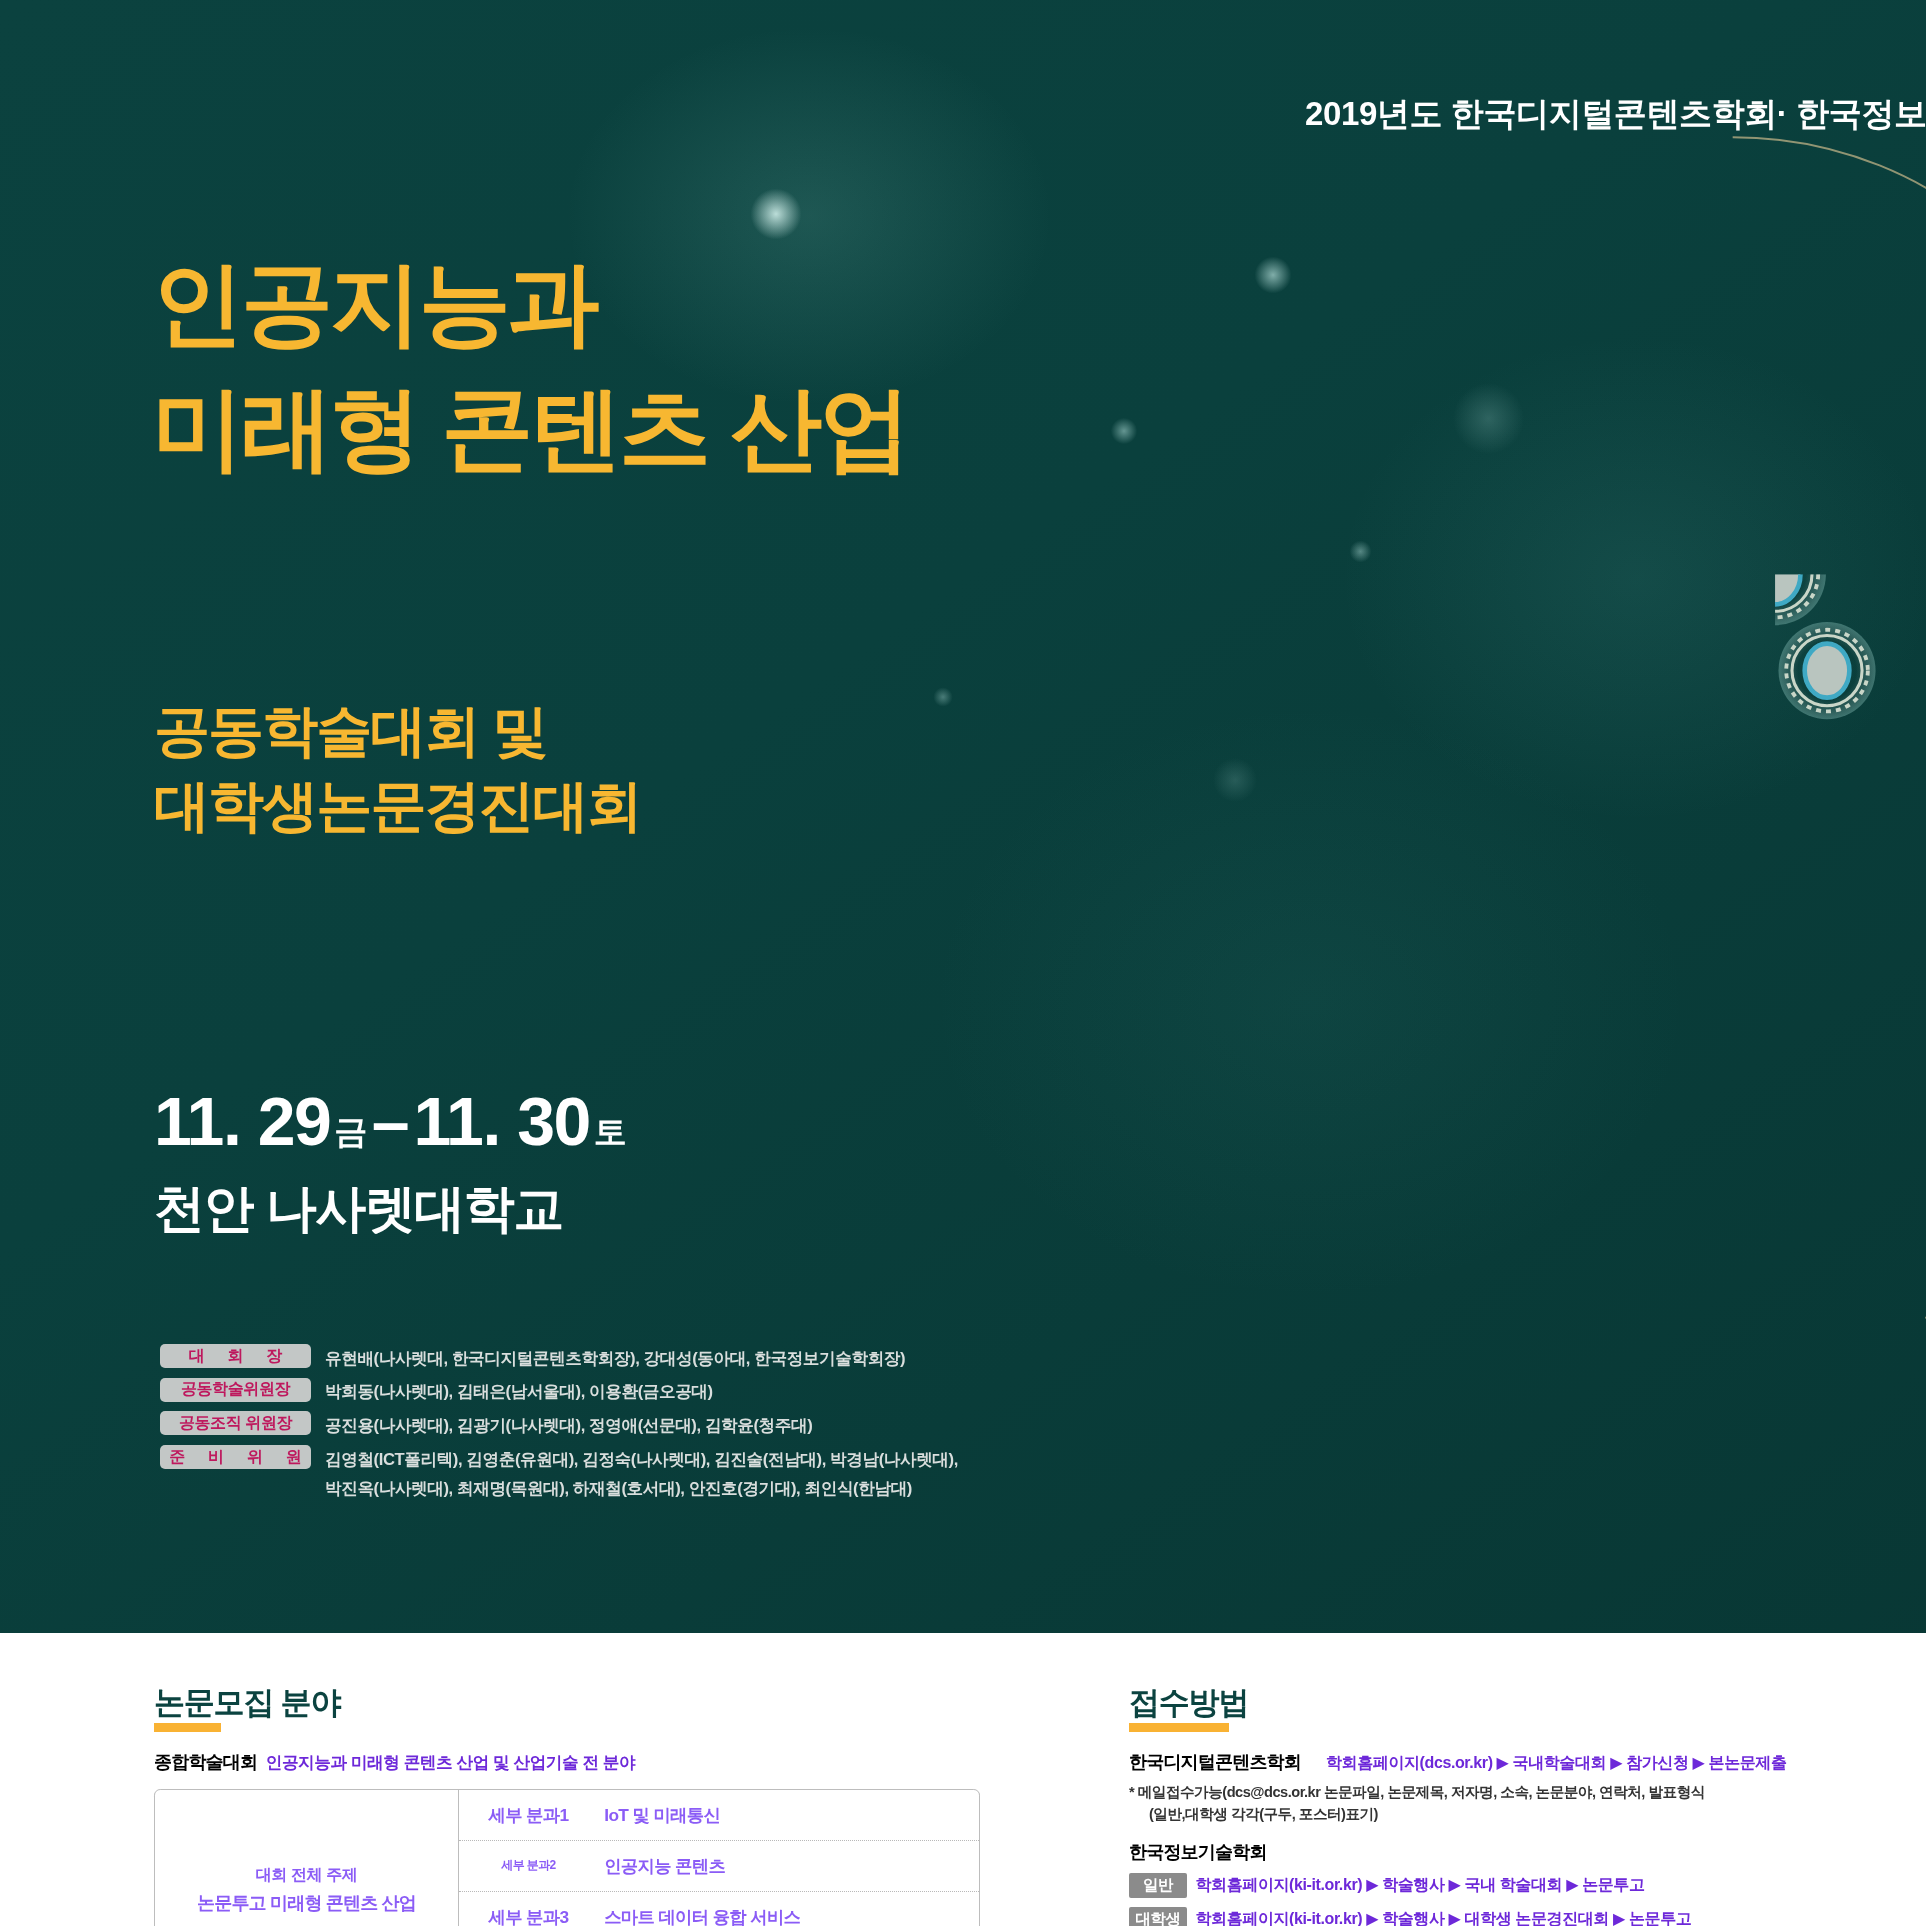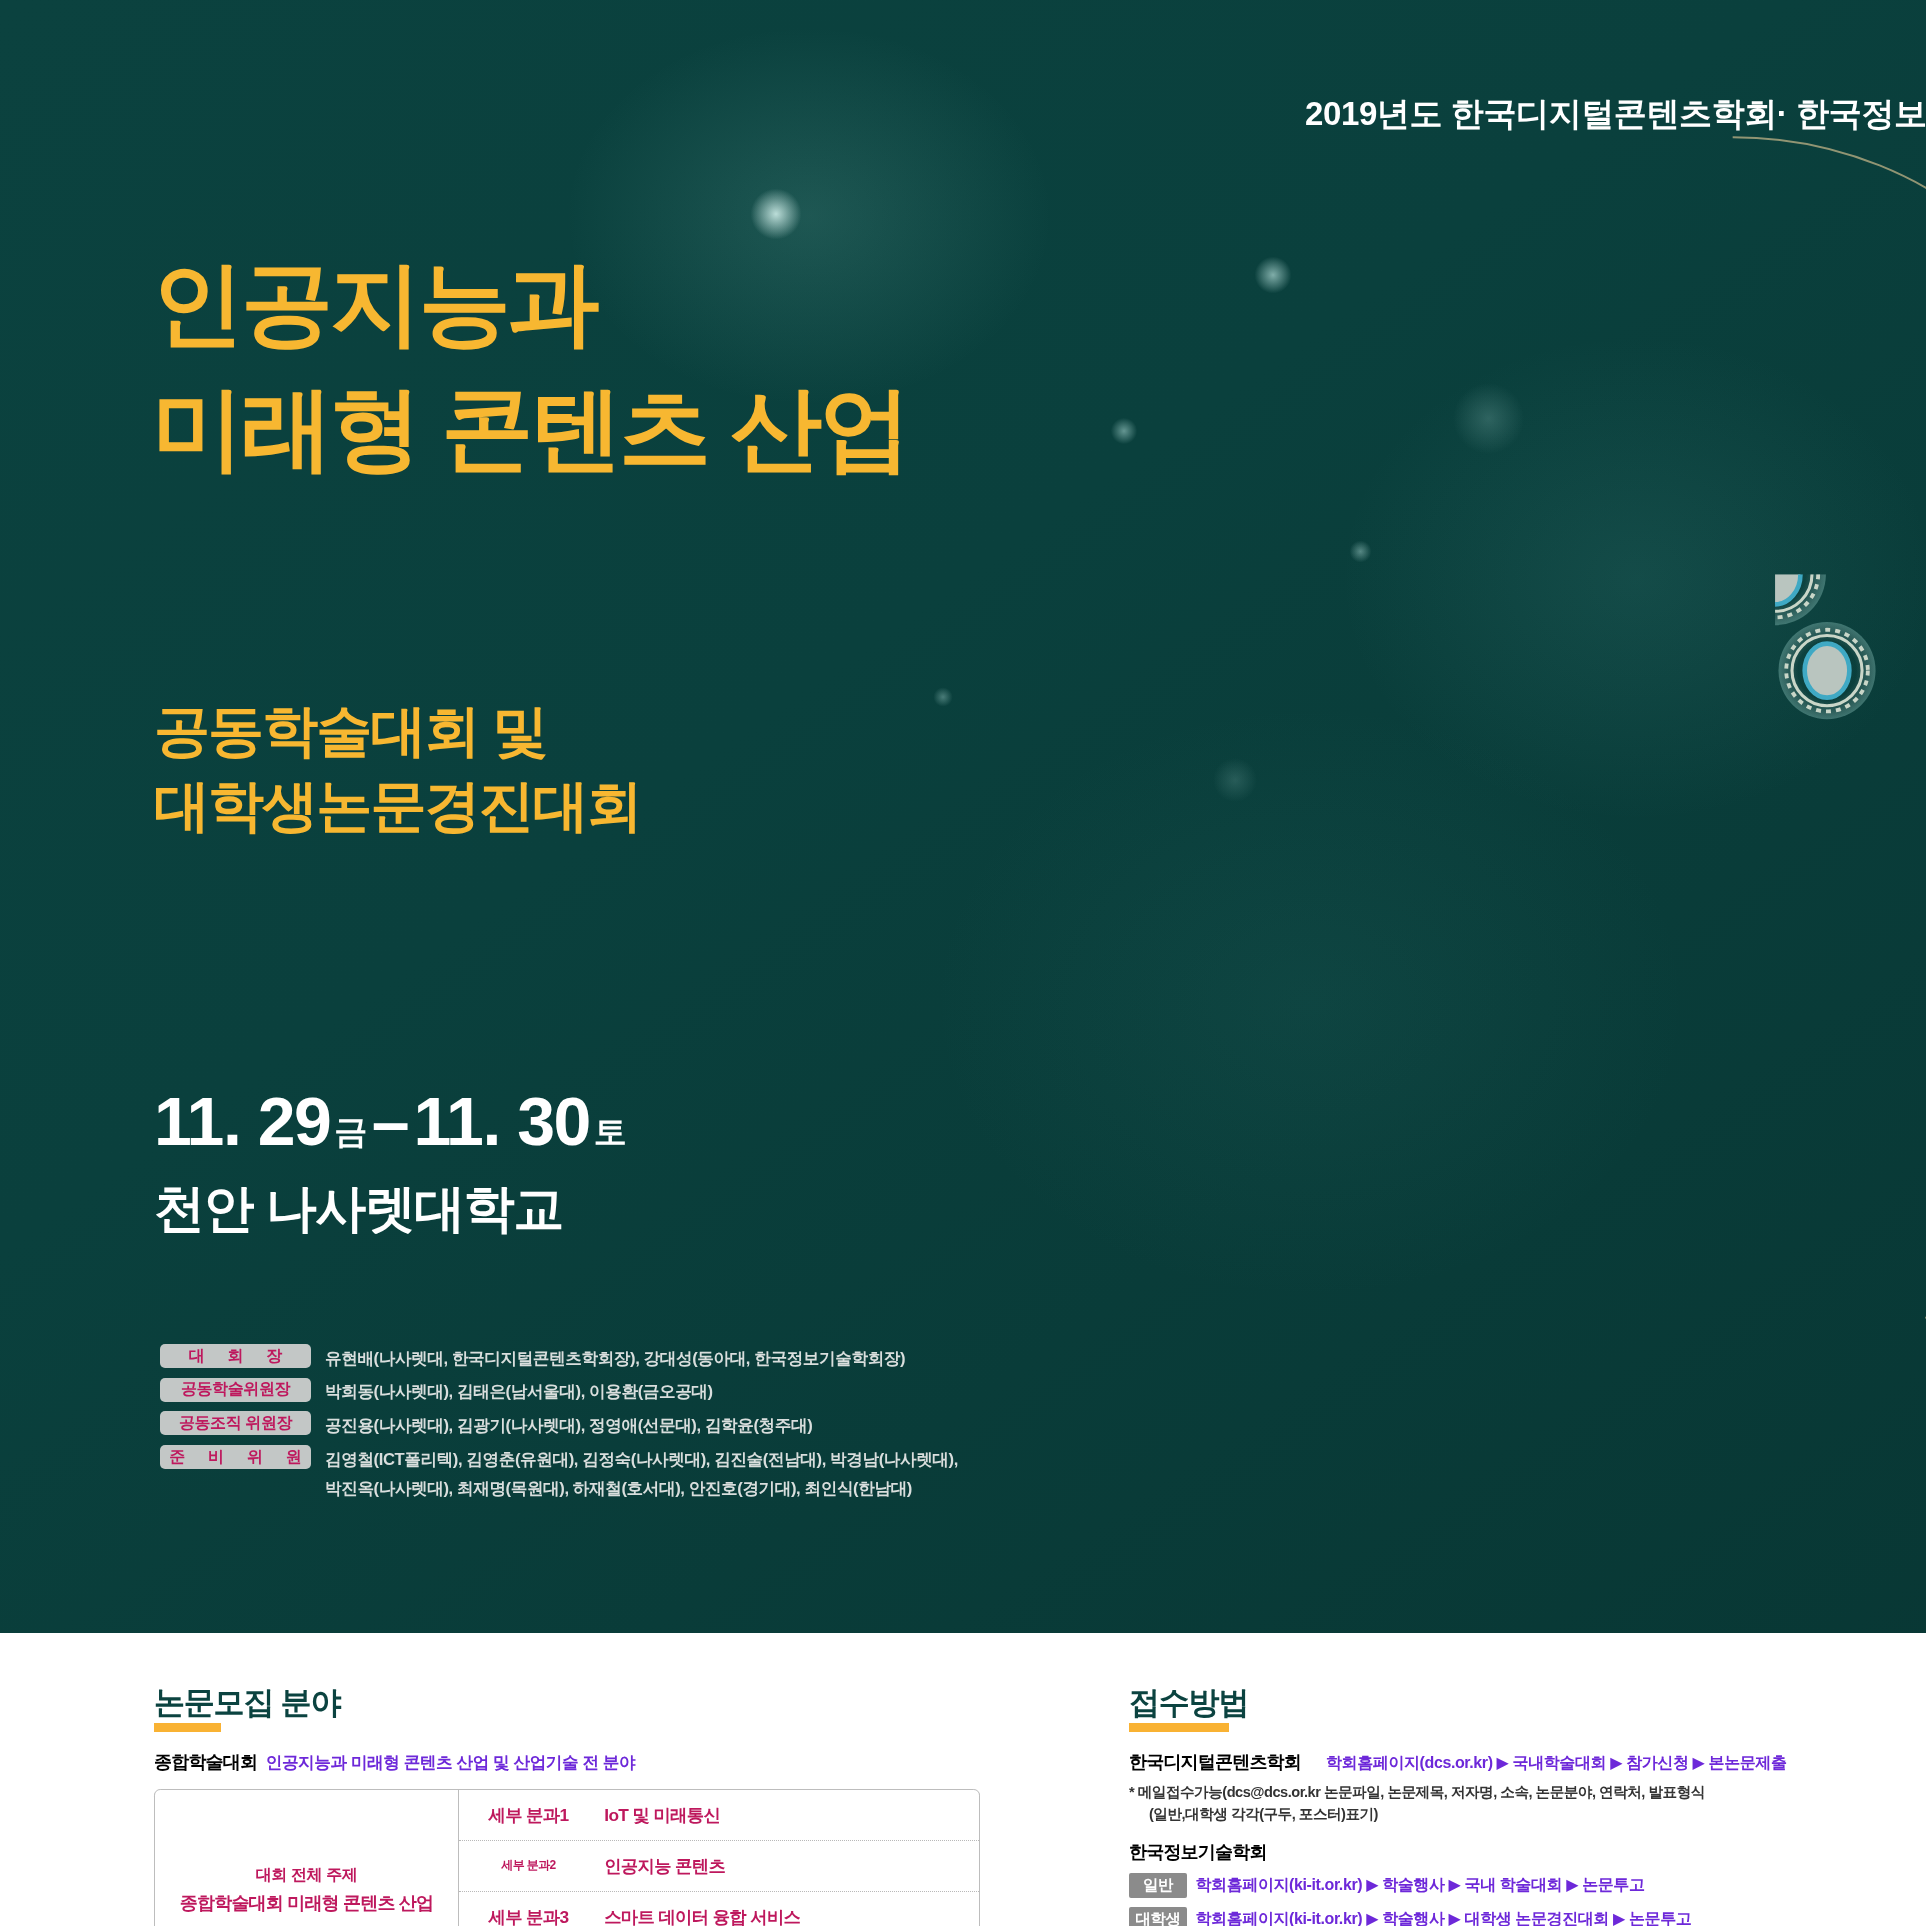--- a/index.html
+++ b/index.html
@@ -66,21 +66,21 @@
   .lbl{font-weight:700;color:#000;letter-spacing:-0.8px;}
   .val{font-weight:600;color:#6d28d9;letter-spacing:-0.4px;}
   
   .tbl{
     border:1.2px solid #bdbdbd;border-radius:6.2px;overflow:hidden;background:#fff;
     box-shadow:0 1.2px 0 0 #b6b6b6;
   }
   .tbl-row{display:flex;}
   .tbl-cell{
     display:flex;align-items:center;justify-content:center;text-align:right;
-    font-weight:800;color:#be185d;letter-spacing:-0.6px;padding:3.9px 6.2px;box-sizing:border-box;
+    font-weight:800;color:#8b5cf6;letter-spacing:-0.6px;padding:3.9px 6.2px;box-sizing:border-box;
   }
   .dashed-b{border-bottom:1.2px dotted #b9b9b9;}
   .solid-r{border-right:1.2px solid #bdbdbd;}
   .pill{
     display:inline-flex;align-items:center;justify-content:center;
     min-width:58px;height:25px;border-radius:2px;background:#8b8b8b;color:#fff;
     font-size:15.4px;font-weight:800;letter-spacing:-0.4px;padding:0 6.2px;box-sizing:border-box;
     margin-right:8.5px;
   }
   .note{font-size:14.6px;color:#333;font-weight:600;letter-spacing:-0.5px;line-height:1.5;}
@@ -385,21 +385,21 @@
 
         <div style="margin-top:17.7px;font-size:0;">
           <span class="lbl" style="font-size:18px;">종합학술대회</span>
           <span class="val" style="font-size:16.6px;margin-left:8.5px;">인공지능과 미래형 콘텐츠 산업 및 산업기술 전 분야</span>
         </div>
 
         <div class="tbl" style="margin-top:15.4px;width:824px;">
           <div class="tbl-row">
             <div class="tbl-cell solid-r" style="width:304px;height:200px;flex-direction:column;">
               <div style="font-size:16px;font-weight:600;letter-spacing:-0.4px;">대회 전체 주제</div>
-              <div style="font-size:18px;font-weight:800;margin-top:5.4px;letter-spacing:-0.8px;">종합학술대회 미래형 콘텐츠 산업</div>
+              <div style="font-size:18px;font-weight:800;margin-top:5.4px;letter-spacing:-0.8px;">논문투고 미래형 콘텐츠 산업</div>
             </div>
             <div style="flex:1;">
               <div class="tbl-row dashed-b">
                 <div class="tbl-cell" style="width:139px;height:50px;font-size:17.3px;">세부 분과1</div>
                 <div class="tbl-cell" style="flex:1;height:50px;font-size:17.3px;justify-content:flex-start;">IoT 및 미래통신</div>
               </div>
               <div class="tbl-row dashed-b">
                 <div class="tbl-cell" style="width:139px;height:50px;font-size:12px;">세부 분과2</div>
                 <div class="tbl-cell" style="flex:1;height:50px;font-size:17.3px;justify-content:flex-start;">인공지능 콘텐츠</div>
               </div>

